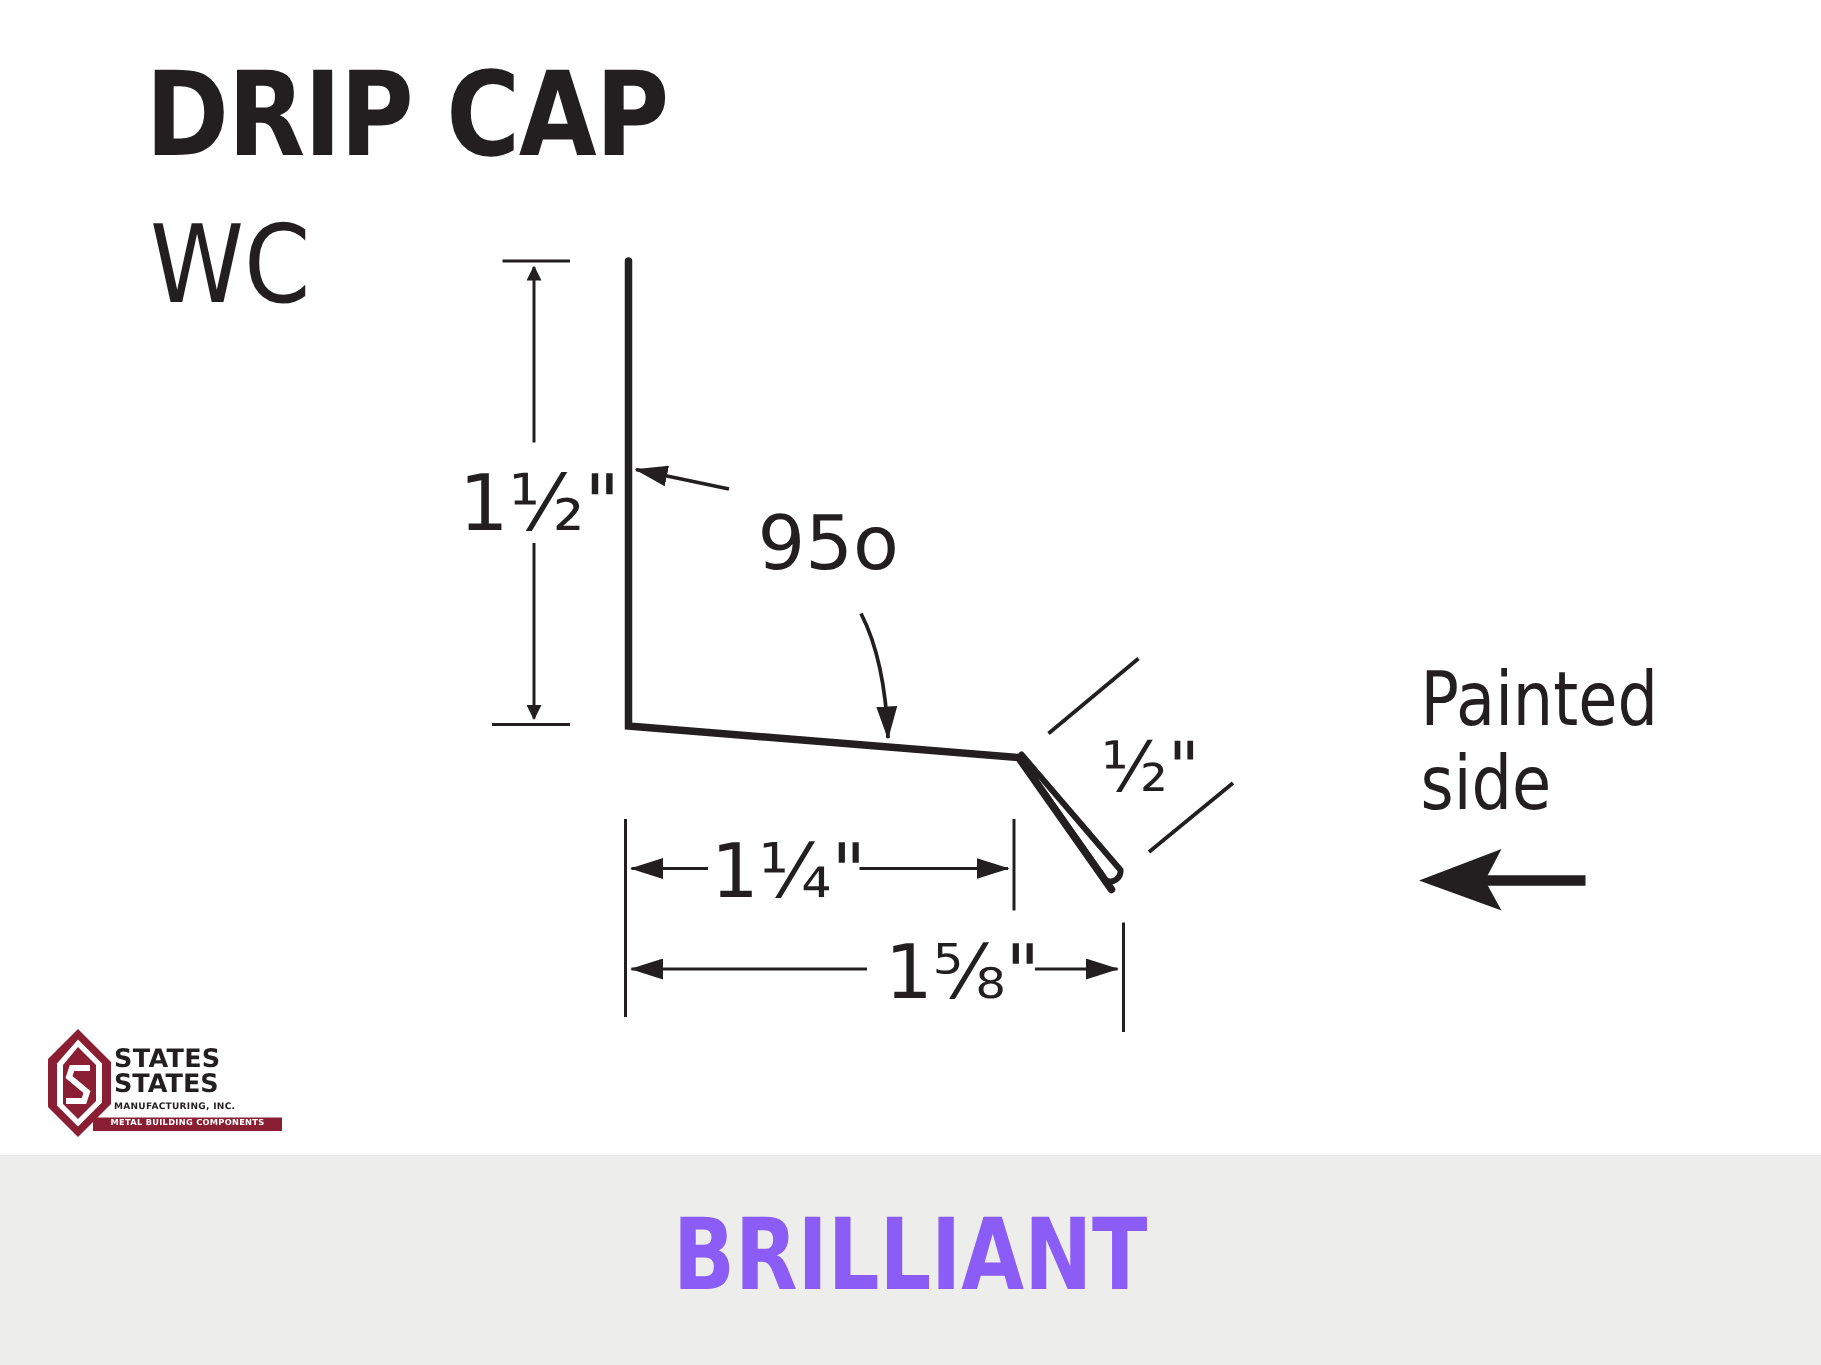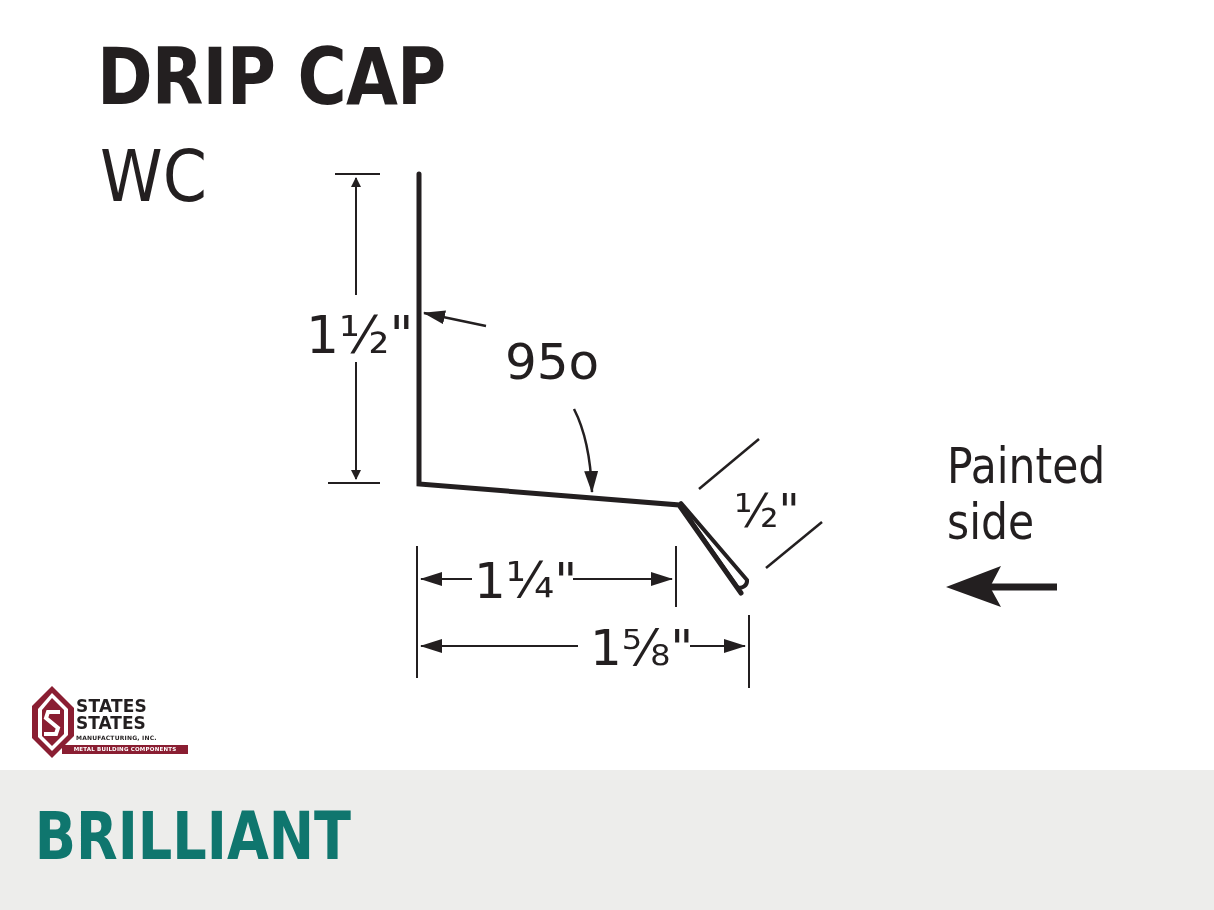--- a/index.html
+++ b/index.html
@@ -43,22 +43,22 @@
       position: absolute; left: 32px; top: 61px; width: 126px; height: 9px;
       background: #8a1e32; color: #ffffff; font-size: 5.5px; font-weight: bold;
       line-height: 9px; text-align: center; letter-spacing: 0.2px;
       font-family: "DejaVu Sans", sans-serif;
     }
     .footer {
       position: absolute; left: 0; top: 770px; width: 1214px; height: 140px;
       background: #ededeb;
     }
     .footer-label {
-      position: absolute; left: 0; width: 100%; top: 22px; 
-      font-size: 66px; font-weight: bold; color: #0f766e; line-height: 90px;
+      position: absolute; left: 0; width: 100%; top: 22px; text-align: center;
+      font-size: 66px; font-weight: bold; color: #8b5cf6; line-height: 90px;
       font-family: "DejaVu Sans", sans-serif;
     }
     .footer-label span { display: inline-block; transform: scaleX(0.82); }
   </style>
 </head>
 <body>
 
 <div class="title">DRIP CAP</div>
 <div class="subtitle">WC</div>
 

